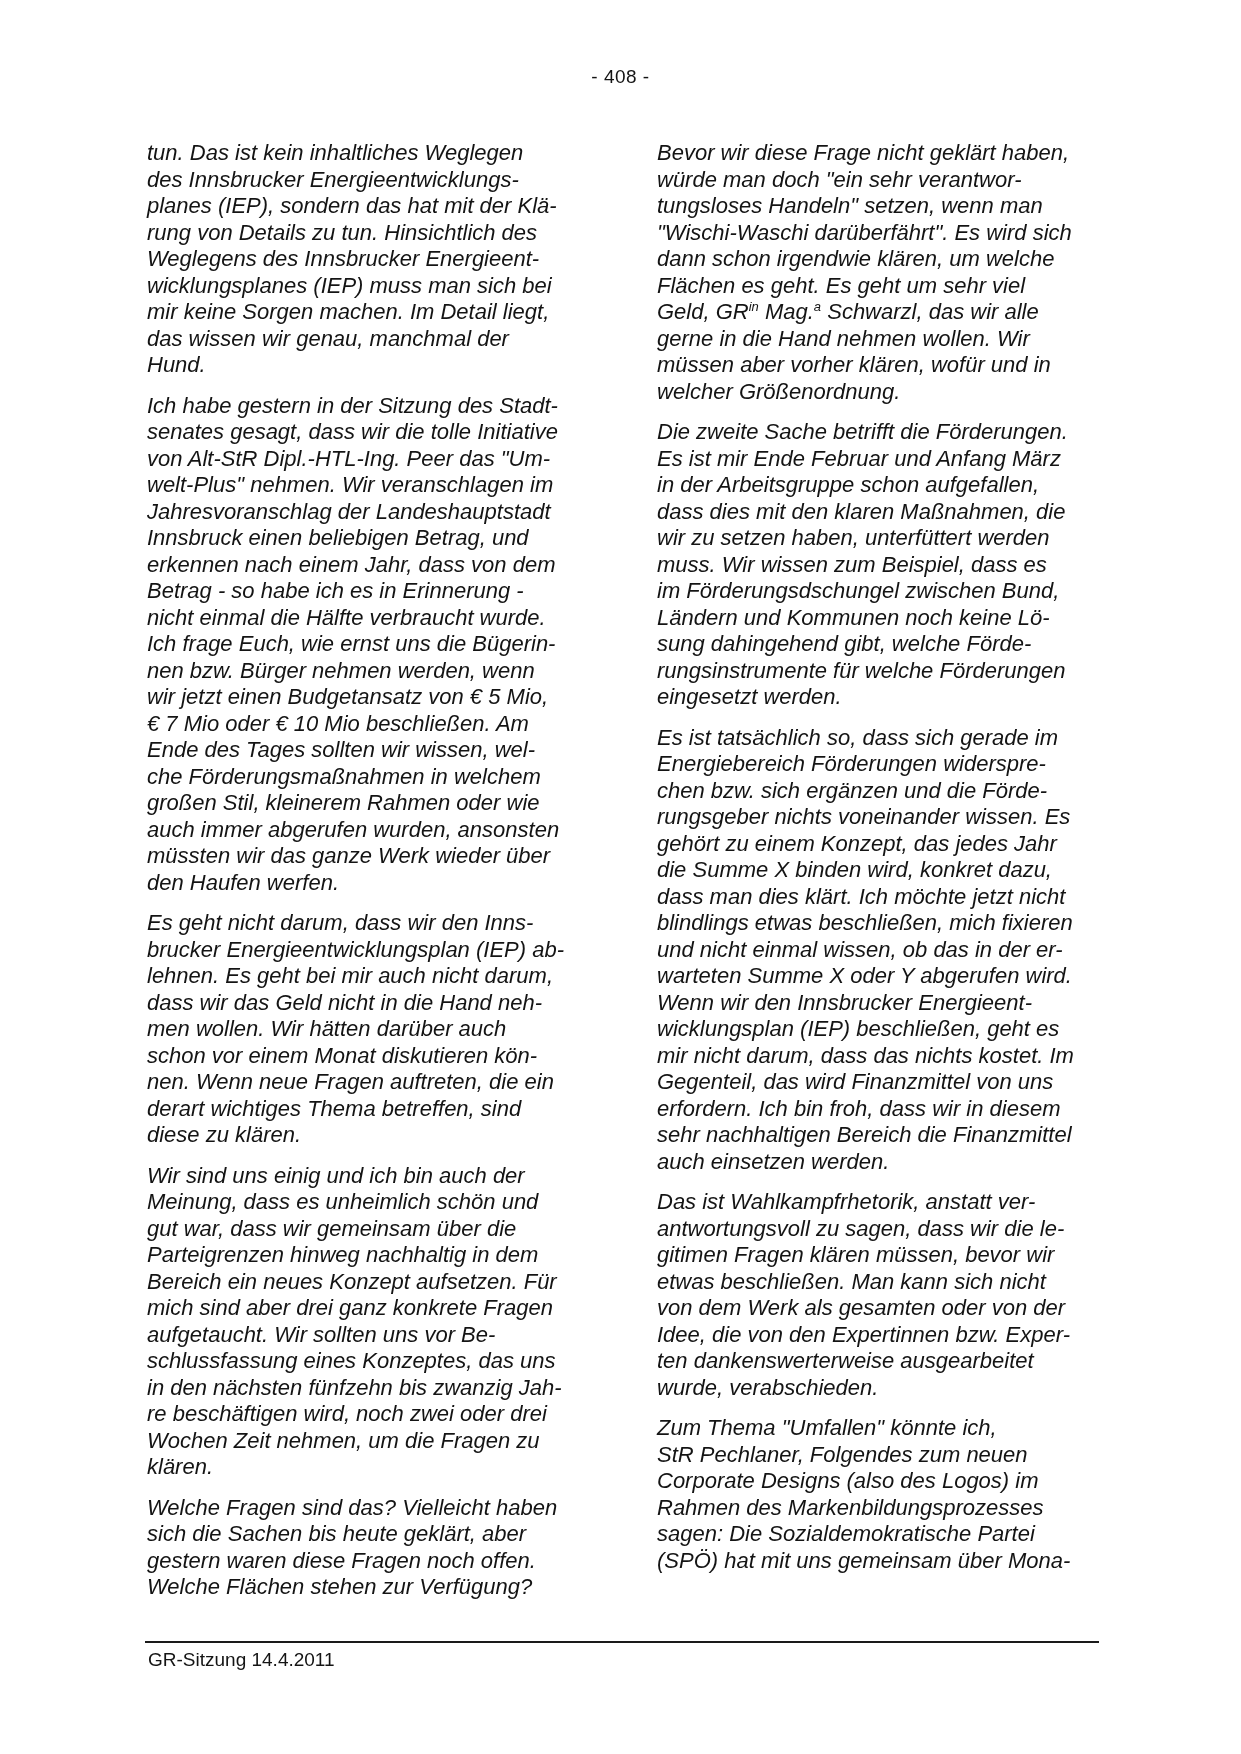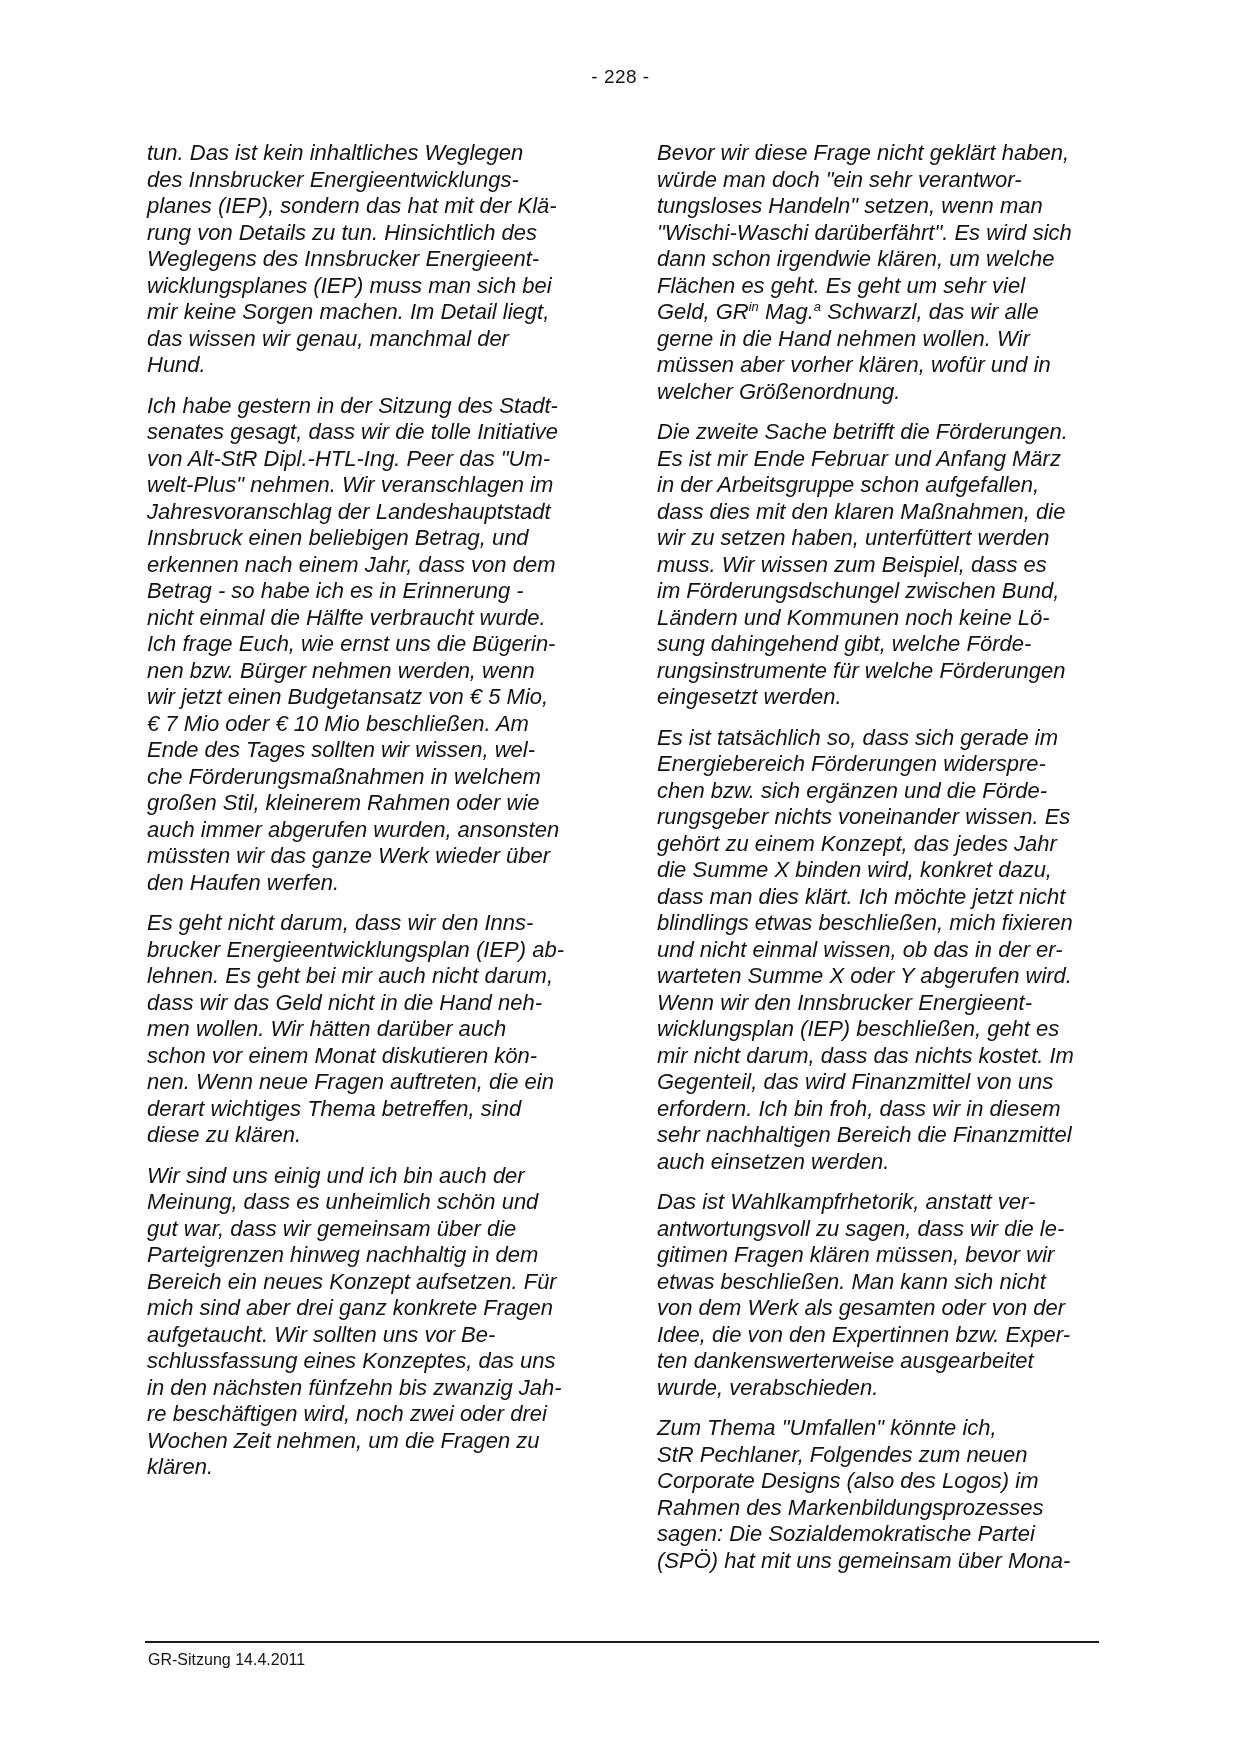--- a/index.html
+++ b/index.html
@@ -46,35 +46,36 @@
     left: 145px;
     top: 1641px;
     width: 954px;
     height: 2px;
     background: #1a1a1a;
   }
   .footer-text {
     position: absolute;
     left: 148px;
     top: 1648px;
-    font-size: 16px;
+    font-size: 19px;
     line-height: 24px;
   }
 </style>
 </head>
 <body>
 
 <div class="page">
-  <div class="page-number">- 228 -</div>
+  <div class="page-number">- 408 -</div>
 
   <div class="col col-left" id="col-left">
       <p>tun. Das ist kein inhaltliches Weglegen<br>des Innsbrucker Energieentwicklungs-<br>planes (IEP), sondern das hat mit der Klä-<br>rung von Details zu tun. Hinsichtlich des<br>Weglegens des Innsbrucker Energieent-<br>wicklungsplanes (IEP) muss man sich bei<br>mir keine Sorgen machen. Im Detail liegt,<br>das wissen wir genau, manchmal der<br>Hund.</p>
       <p>Ich habe gestern in der Sitzung des Stadt-<br>senates gesagt, dass wir die tolle Initiative<br>von Alt-StR Dipl.-HTL-Ing. Peer das "Um-<br>welt-Plus" nehmen. Wir veranschlagen im<br>Jahresvoranschlag der Landeshauptstadt<br>Innsbruck einen beliebigen Betrag, und<br>erkennen nach einem Jahr, dass von dem<br>Betrag - so habe ich es in Erinnerung -<br>nicht einmal die Hälfte verbraucht wurde.<br>Ich frage Euch, wie ernst uns die Bügerin-<br>nen bzw. Bürger nehmen werden, wenn<br>wir jetzt einen Budgetansatz von € 5 Mio,<br>€ 7 Mio oder € 10 Mio beschließen. Am<br>Ende des Tages sollten wir wissen, wel-<br>che Förderungsmaßnahmen in welchem<br>großen Stil, kleinerem Rahmen oder wie<br>auch immer abgerufen wurden, ansonsten<br>müssten wir das ganze Werk wieder über<br>den Haufen werfen.</p>
       <p>Es geht nicht darum, dass wir den Inns-<br>brucker Energieentwicklungsplan (IEP) ab-<br>lehnen. Es geht bei mir auch nicht darum,<br>dass wir das Geld nicht in die Hand neh-<br>men wollen. Wir hätten darüber auch<br>schon vor einem Monat diskutieren kön-<br>nen. Wenn neue Fragen auftreten, die ein<br>derart wichtiges Thema betreffen, sind<br>diese zu klären.</p>
       <p>Wir sind uns einig und ich bin auch der<br>Meinung, dass es unheimlich schön und<br>gut war, dass wir gemeinsam über die<br>Parteigrenzen hinweg nachhaltig in dem<br>Bereich ein neues Konzept aufsetzen. Für<br>mich sind aber drei ganz konkrete Fragen<br>aufgetaucht. Wir sollten uns vor Be-<br>schlussfassung eines Konzeptes, das uns<br>in den nächsten fünfzehn bis zwanzig Jah-<br>re beschäftigen wird, noch zwei oder drei<br>Wochen Zeit nehmen, um die Fragen zu<br>klären.</p>
+      <p>Welche Fragen sind das? Vielleicht haben<br>sich die Sachen bis heute geklärt, aber<br>gestern waren diese Fragen noch offen.<br>Welche Flächen stehen zur Verfügung?</p>
     </div>
 
   <div class="col col-right" id="col-right">
       <p>Bevor wir diese Frage nicht geklärt haben,<br>würde man doch "ein sehr verantwor-<br>tungsloses Handeln" setzen, wenn man<br>"Wischi-Waschi darüberfährt". Es wird sich<br>dann schon irgendwie klären, um welche<br>Flächen es geht. Es geht um sehr viel<br>Geld, GR<sup>in</sup> Mag.<sup>a</sup> Schwarzl, das wir alle<br>gerne in die Hand nehmen wollen. Wir<br>müssen aber vorher klären, wofür und in<br>welcher Größenordnung.</p>
       <p>Die zweite Sache betrifft die Förderungen.<br>Es ist mir Ende Februar und Anfang März<br>in der Arbeitsgruppe schon aufgefallen,<br>dass dies mit den klaren Maßnahmen, die<br>wir zu setzen haben, unterfüttert werden<br>muss. Wir wissen zum Beispiel, dass es<br>im Förderungsdschungel zwischen Bund,<br>Ländern und Kommunen noch keine Lö-<br>sung dahingehend gibt, welche Förde-<br>rungsinstrumente für welche Förderungen<br>eingesetzt werden.</p>
       <p>Es ist tatsächlich so, dass sich gerade im<br>Energiebereich Förderungen widerspre-<br>chen bzw. sich ergänzen und die Förde-<br>rungsgeber nichts voneinander wissen. Es<br>gehört zu einem Konzept, das jedes Jahr<br>die Summe X binden wird, konkret dazu,<br>dass man dies klärt. Ich möchte jetzt nicht<br>blindlings etwas beschließen, mich fixieren<br>und nicht einmal wissen, ob das in der er-<br>warteten Summe X oder Y abgerufen wird.<br>Wenn wir den Innsbrucker Energieent-<br>wicklungsplan (IEP) beschließen, geht es<br>mir nicht darum, dass das nichts kostet. Im<br>Gegenteil, das wird Finanzmittel von uns<br>erfordern. Ich bin froh, dass wir in diesem<br>sehr nachhaltigen Bereich die Finanzmittel<br>auch einsetzen werden.</p>
       <p>Das ist Wahlkampfrhetorik, anstatt ver-<br>antwortungsvoll zu sagen, dass wir die le-<br>gitimen Fragen klären müssen, bevor wir<br>etwas beschließen. Man kann sich nicht<br>von dem Werk als gesamten oder von der<br>Idee, die von den Expertinnen bzw. Exper-<br>ten dankenswerterweise ausgearbeitet<br>wurde, verabschieden.</p>
       <p>Zum Thema "Umfallen" könnte ich,<br>StR Pechlaner, Folgendes zum neuen<br>Corporate Designs (also des Logos) im<br>Rahmen des Markenbildungsprozesses<br>sagen: Die Sozialdemokratische Partei<br>(SPÖ) hat mit uns gemeinsam über Mona-</p>
     </div>
 

